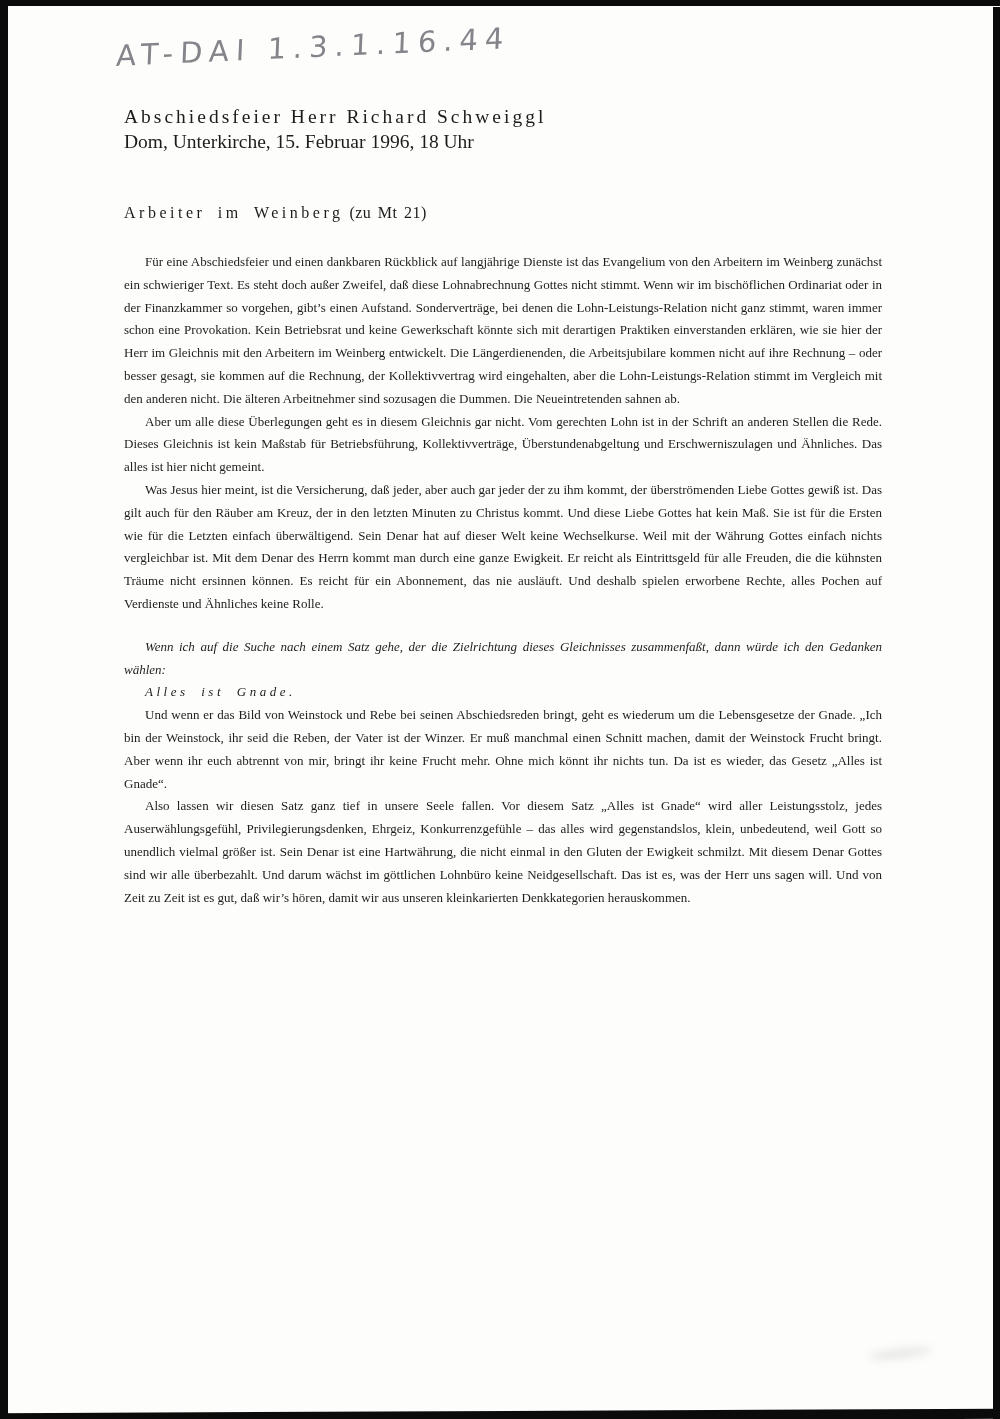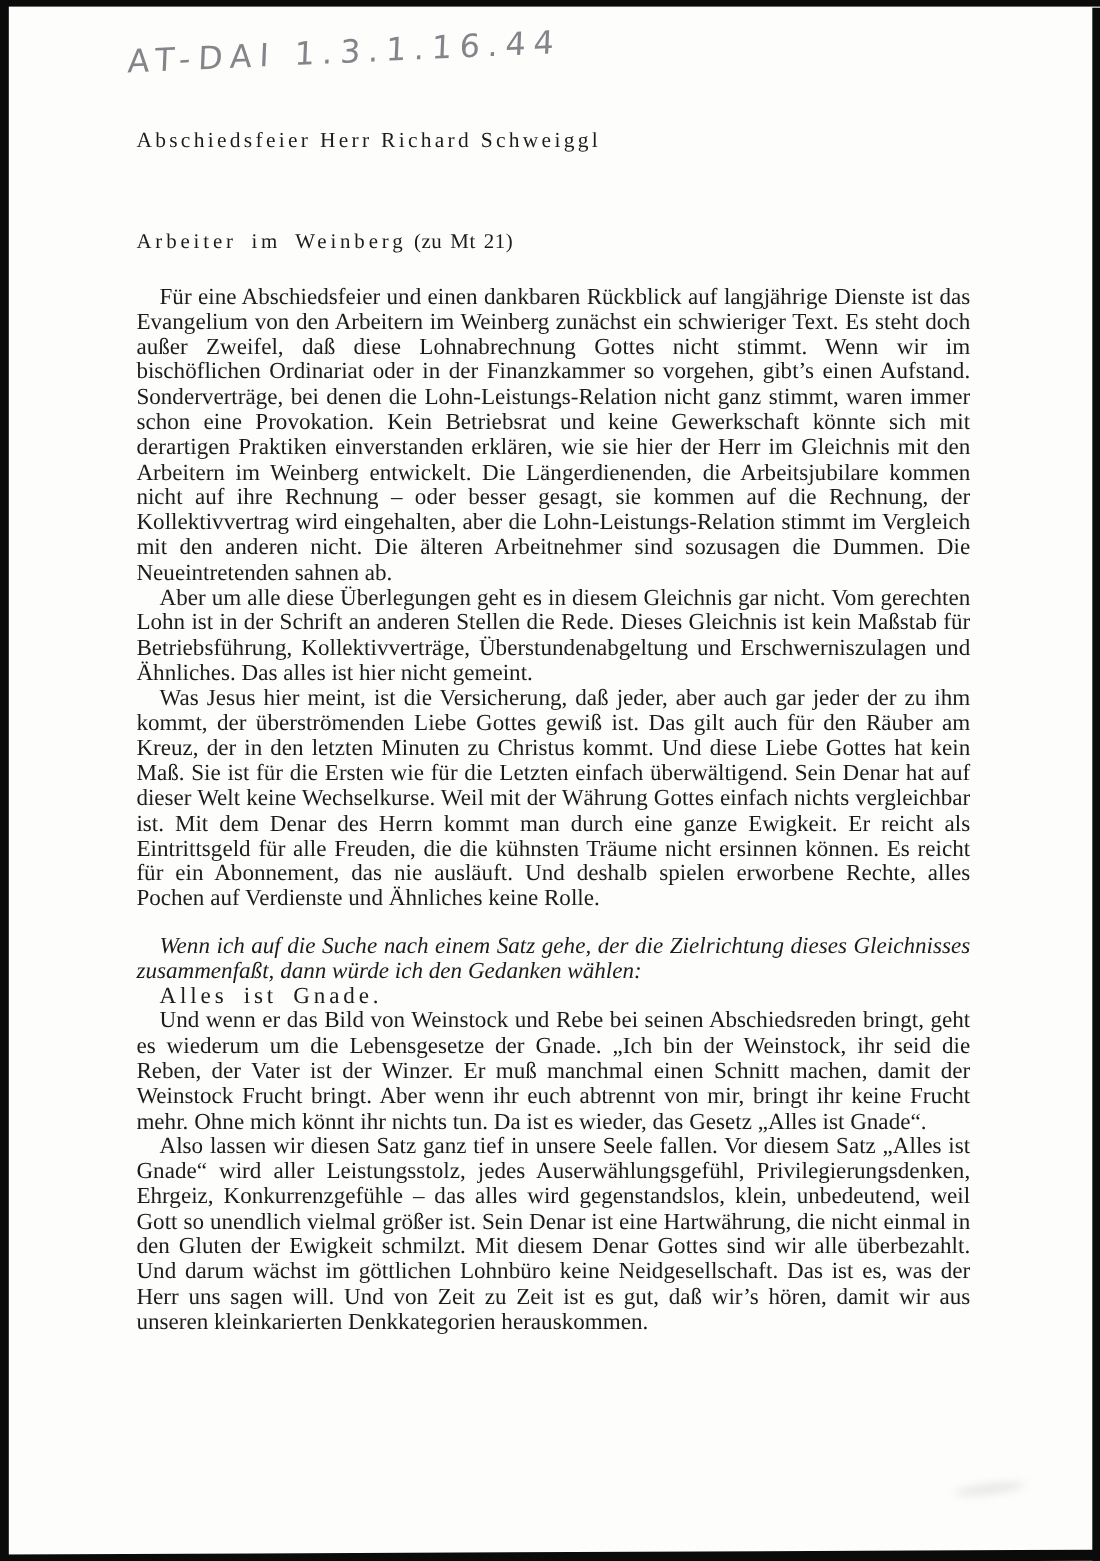--- a/index.html
+++ b/index.html
@@ -33,63 +33,64 @@
     font-size: 29px;
     letter-spacing: 7px;
     color: var(--pencil, #84848a);
     transform: rotate(-2.6deg) skewX(-5deg);
     white-space: nowrap;
   }
   
   .content {
     position: absolute;
     left: 124px;
-    top: 116px;
+    top: 104px;
     width: 758px;
   }
   .doc-title {
     font-size: 19.5px;
     line-height: 25px;
     letter-spacing: 3px;
     white-space: nowrap;
   }
   .doc-dateline {
     font-size: 19.5px;
     line-height: 25px;
   }
   .section-heading {
-    margin-top: 66px;
-    font-size: 19px;
+    margin-top: 46px;
+    font-size: 16px;
     line-height: 25px;
     white-space: nowrap;
   }
   .section-heading .spaced {
     letter-spacing: 3.5px;
     word-spacing: 5px;
   }
   .section-heading .normal {
     letter-spacing: 0.5px;
     word-spacing: 2px;
     margin-left: 2px;
   }
   .body-text {
     margin-top: 26px;
-    font-size: 21px;
+    font-size: 13px;
     line-height: 22.8px;
     text-align: justify;
   }
   .para {
     margin: 0;
     text-indent: 21px;
   }
   .para.space-before { margin-top: 20px; font-style: italic; }
   .para.spaced-line {
     text-align: left;
     letter-spacing: 3.5px;
     word-spacing: 6px;
+    font-style: italic;
   }
   
   .smudge {
     position: absolute;
     left: 868px;
     top: 1349px;
     width: 64px;
     height: 9px;
     background: #bdbdbd;
     border-radius: 50%;
@@ -105,20 +106,21 @@
 
   <div class="edge edge-top"></div>
   <div class="edge edge-left"></div>
   <div class="edge edge-right"></div>
   <div class="edge edge-bottom"></div>
 
   <div class="annotation">AT-DAI 1.3.1.16.44</div>
 
   <div class="content">
     <div class="doc-title">Abschiedsfeier Herr Richard Schweiggl</div>
+    <div class="doc-dateline">Dom, Unterkirche, 15. Februar 1996, 18 Uhr</div>
 
     <div class="section-heading">
       <span class="spaced">Arbeiter im Weinberg</span>
       <span class="normal">(zu Mt 21)</span>
     </div>
 
     <div class="body-text">
         <p class="para body">Für eine Abschiedsfeier und einen dankbaren Rückblick auf langjährige Dienste ist das Evangelium von den Arbeitern im Weinberg zunächst ein schwieriger Text. Es steht doch außer Zweifel, daß diese Lohnabrechnung Gottes nicht stimmt. Wenn wir im bischöflichen Ordinariat oder in der Finanzkammer so vorgehen, gibt’s einen Aufstand. Sonderverträge, bei denen die Lohn-Leistungs-Relation nicht ganz stimmt, waren immer schon eine Provokation. Kein Betriebsrat und keine Gewerkschaft könnte sich mit derartigen Praktiken einverstanden erklären, wie sie hier der Herr im Gleichnis mit den Arbeitern im Weinberg entwickelt. Die Längerdienenden, die Arbeitsjubilare kommen nicht auf ihre Rechnung – oder besser gesagt, sie kommen auf die Rechnung, der Kollektivvertrag wird eingehalten, aber die Lohn-Leistungs-Relation stimmt im Vergleich mit den anderen nicht. Die älteren Arbeitnehmer sind sozusagen die Dummen. Die Neueintretenden sahnen ab.</p>
         <p class="para body">Aber um alle diese Überlegungen geht es in diesem Gleichnis gar nicht. Vom gerechten Lohn ist in der Schrift an anderen Stellen die Rede. Dieses Gleichnis ist kein Maßstab für Betriebsführung, Kollektivverträge, Überstundenabgeltung und Erschwerniszulagen und Ähnliches. Das alles ist hier nicht gemeint.</p>
         <p class="para body">Was Jesus hier meint, ist die Versicherung, daß jeder, aber auch gar jeder der zu ihm kommt, der überströmenden Liebe Gottes gewiß ist. Das gilt auch für den Räuber am Kreuz, der in den letzten Minuten zu Christus kommt. Und diese Liebe Gottes hat kein Maß. Sie ist für die Ersten wie für die Letzten einfach überwältigend. Sein Denar hat auf dieser Welt keine Wechselkurse. Weil mit der Währung Gottes einfach nichts vergleichbar ist. Mit dem Denar des Herrn kommt man durch eine ganze Ewigkeit. Er reicht als Eintrittsgeld für alle Freuden, die die kühnsten Träume nicht ersinnen können. Es reicht für ein Abonnement, das nie ausläuft. Und deshalb spielen erworbene Rechte, alles Pochen auf Verdienste und Ähnliches keine Rolle.</p>

